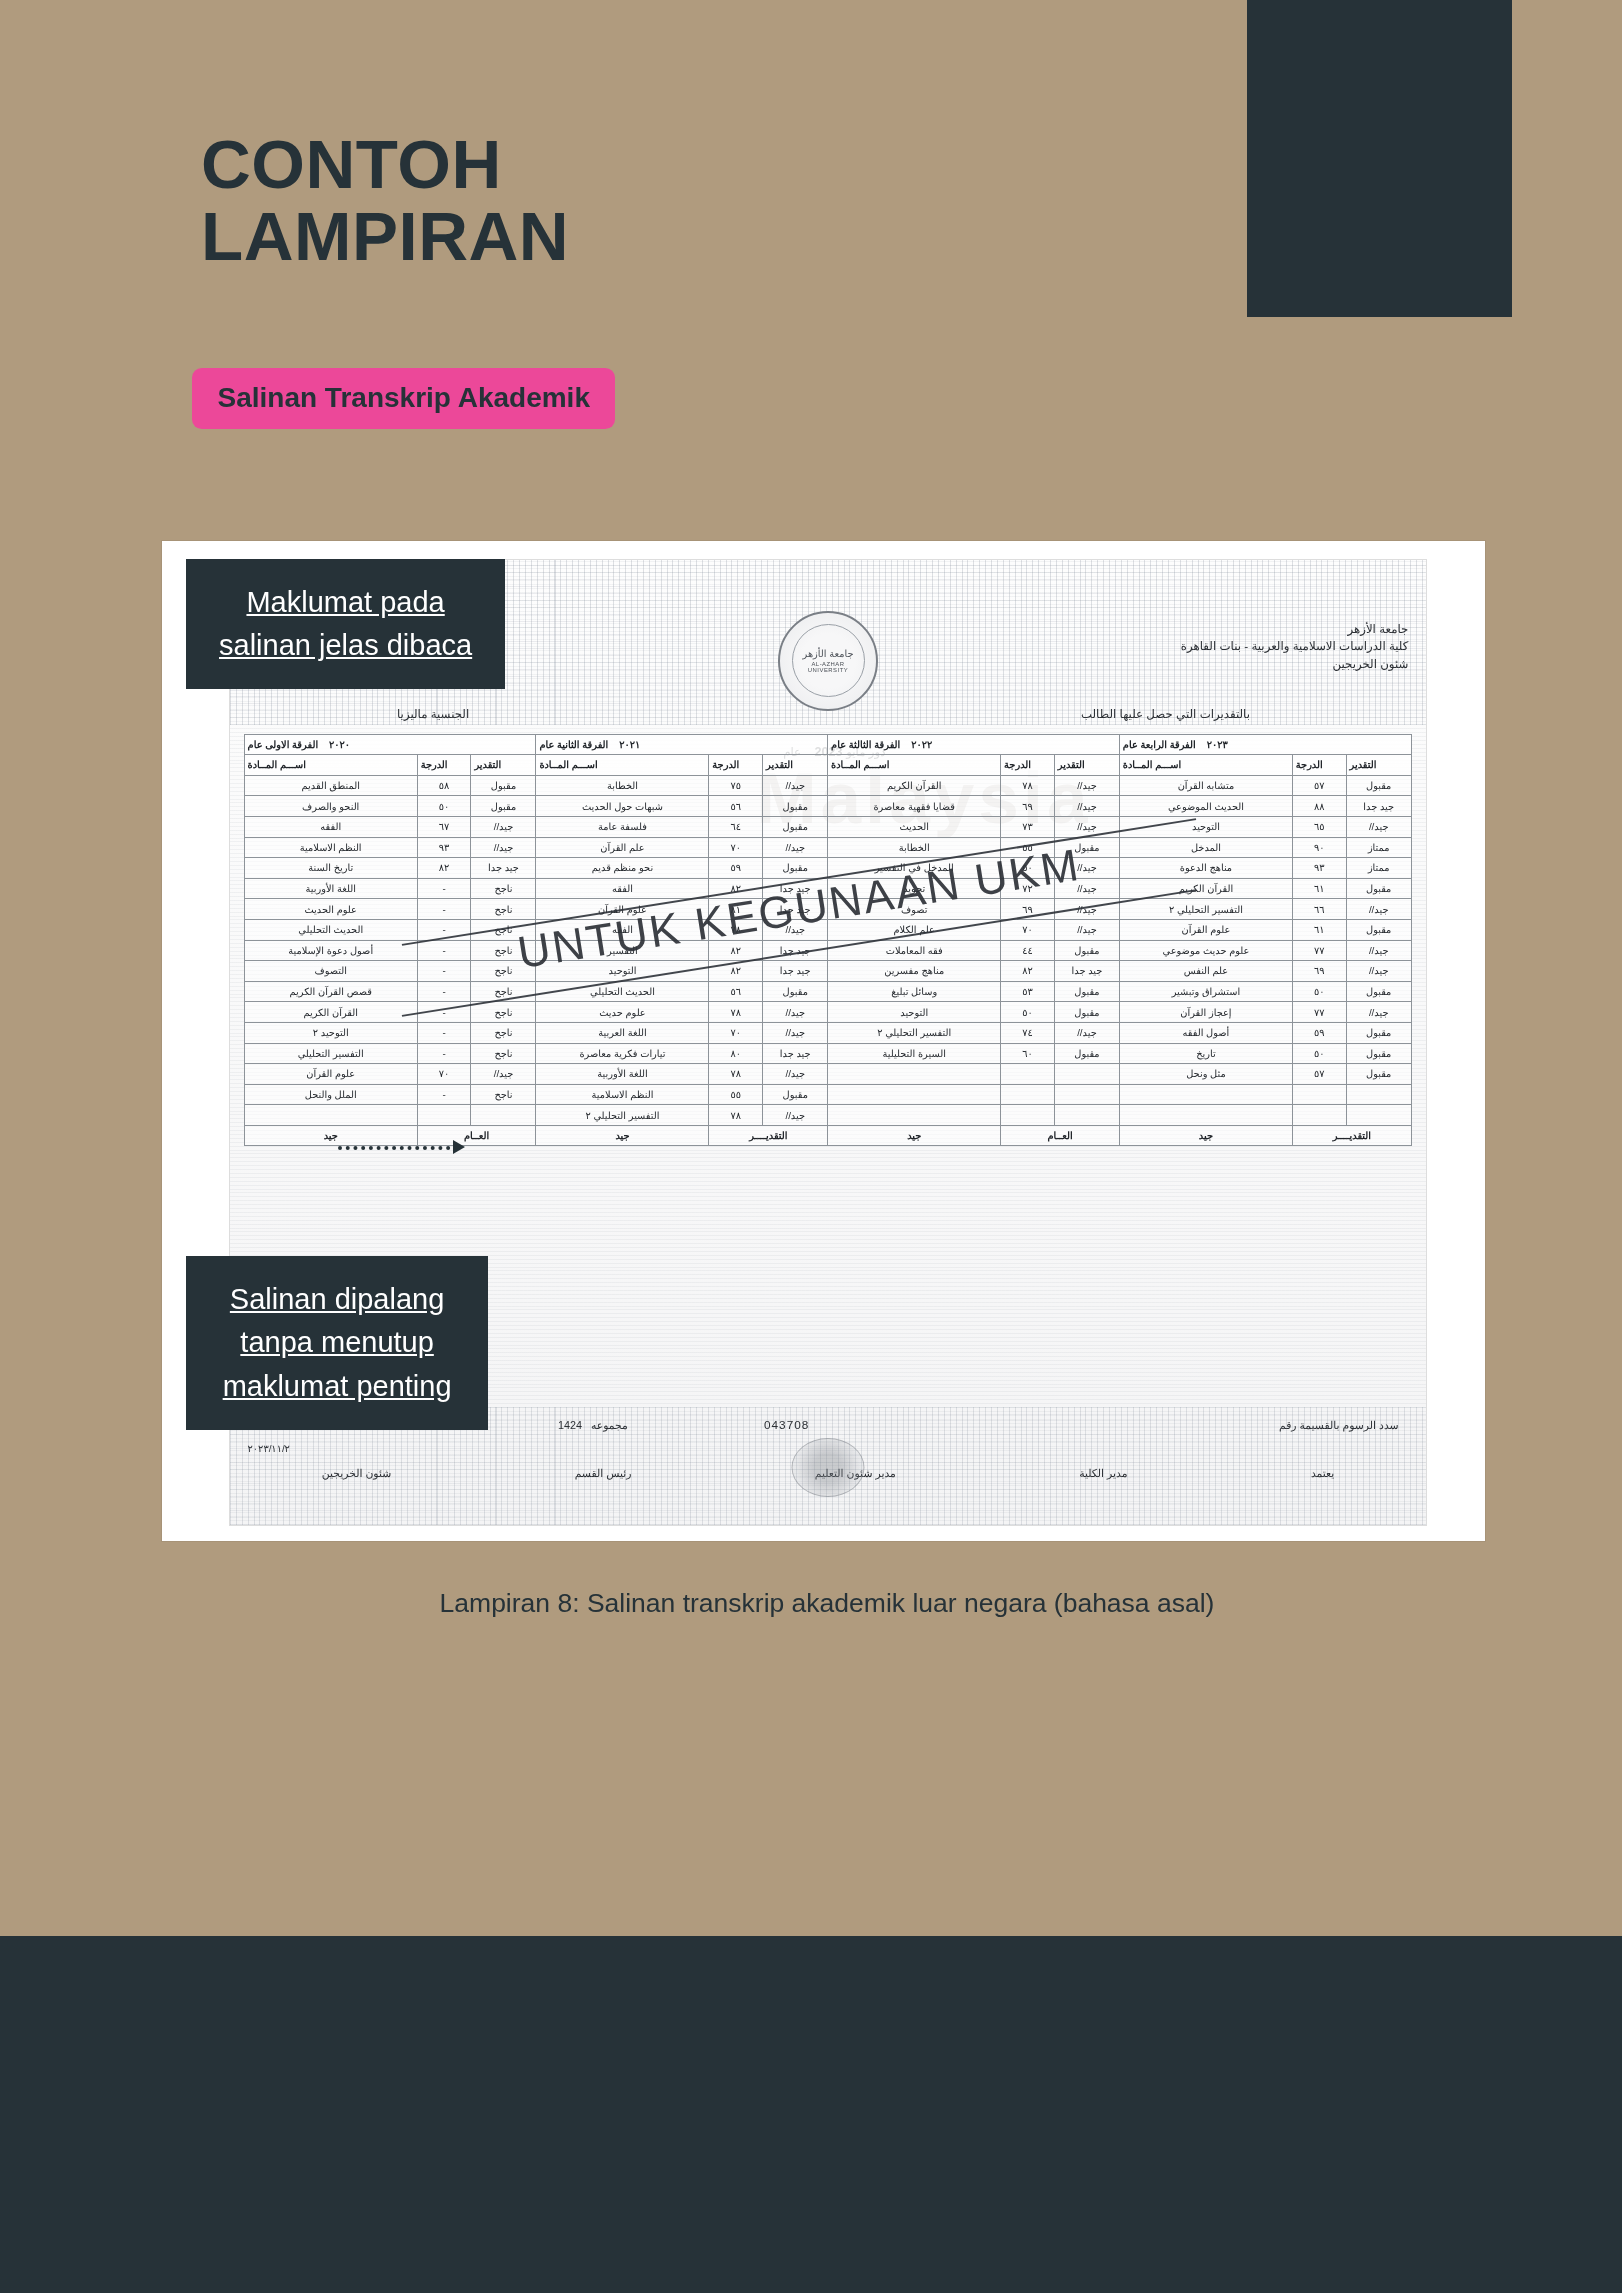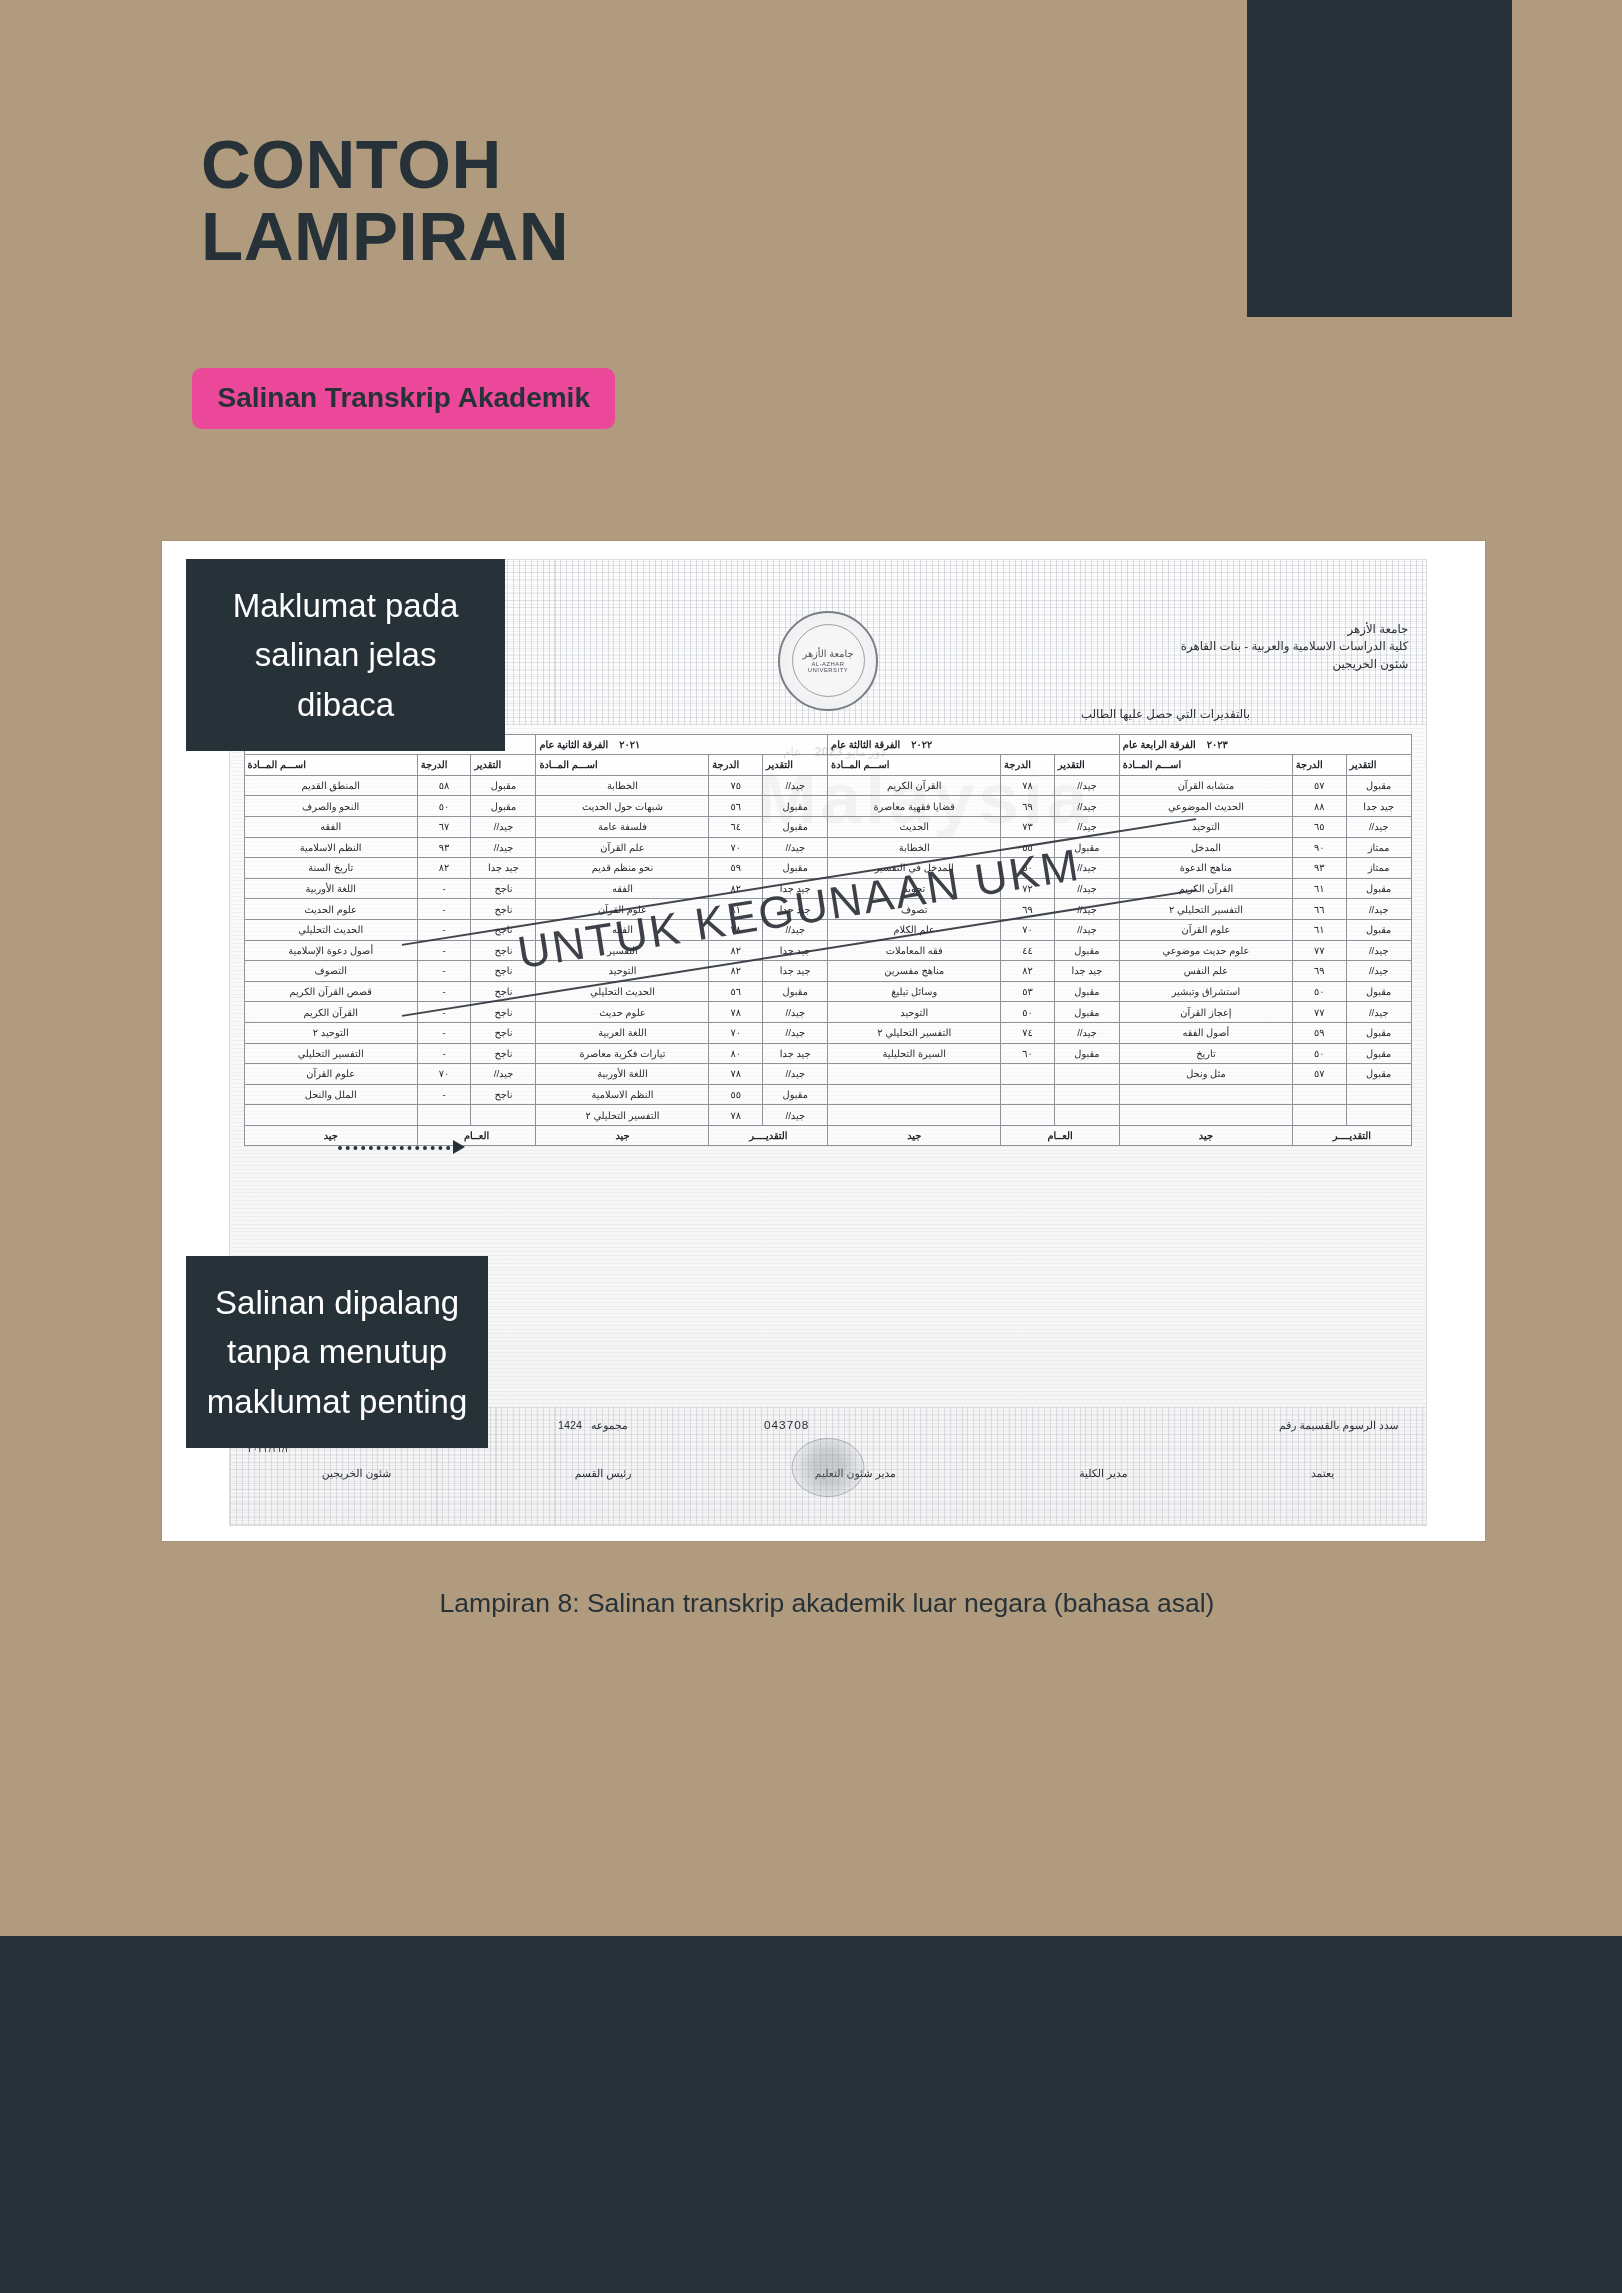--- a/index.html
+++ b/index.html
@@ -307,25 +307,26 @@
     height: 57px;
     border-radius: 50%;
     background: radial-gradient(circle, rgba(120,125,132,0.35) 30%, rgba(160,165,172,0.15) 70%);
     border: 1px solid rgba(100,105,112,0.4);
   }
 
   .callout {
     position: absolute;
     background: #263238;
     color: #ffffff;
-    font-size: 33px;
+    font-size: 29px;
     line-height: 1.5;
     text-align: center;
     padding: 21.6px 17.6px;
     font-weight: 500;
+    text-decoration: underline;
   }
   .callout-top {
     left: 186px;
     top: 559px;
     width: 284px;
   }
   .callout-bottom {
     left: 186px;
     top: 1256px;
     width: 267px;

